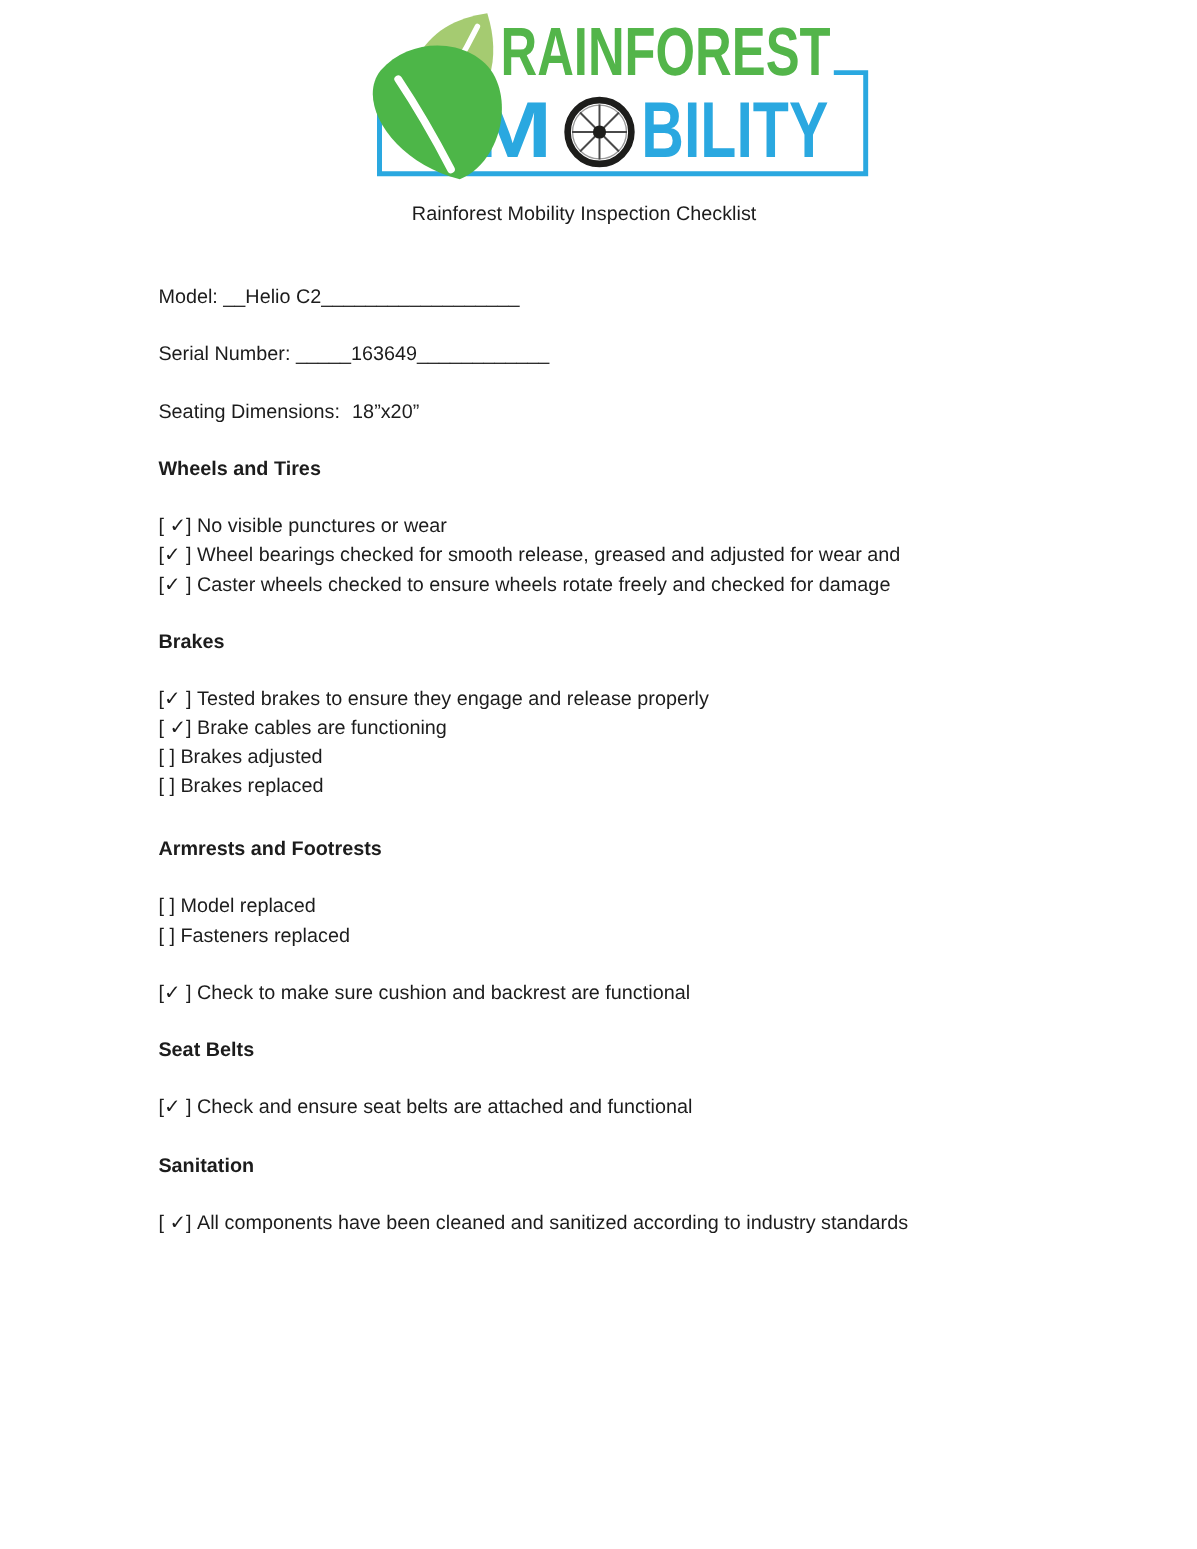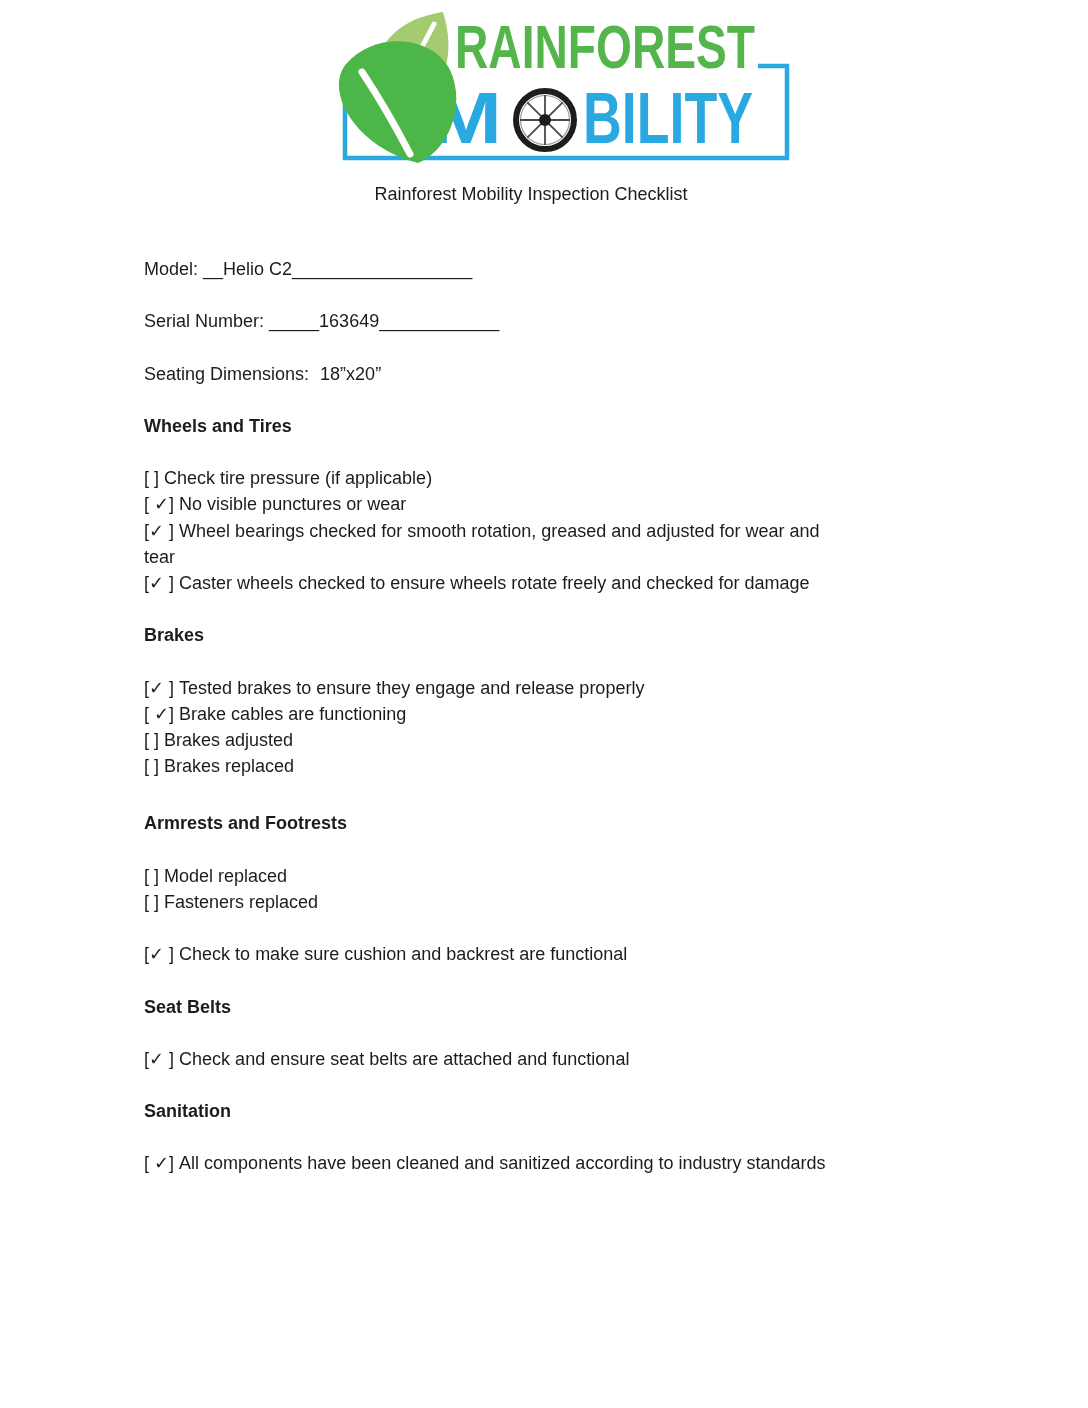--- a/index.html
+++ b/index.html
@@ -62,24 +62,22 @@
 
   <div class="doc-title">Rainforest Mobility Inspection Checklist</div>
 
   <div class="body-text">
 
     <div class="line blank-after"><span>Model:</span><span class="val">__Helio C2__________________</span></div>
     <div class="line blank-after"><span>Serial Number:</span><span class="val">_____163649____________</span></div>
     <div class="line blank-after"><span>Seating Dimensions:</span><span class="val-wide">18”x20”</span></div>
 
     <div class="line heading blank-after">Wheels and Tires</div>
-    <div class="line"><span>[ ]</span><span class="txt">Check tire pressure (if applicable)</span></div>
     <div class="line"><span>[ ✓]</span><span class="txt">No visible punctures or wear</span></div>
-    <div class="line"><span>[✓ ]</span><span class="txt">Wheel bearings checked for smooth rotation, greased and adjusted for wear and</span></div>
-    <div class="line"><span>tear</span></div>
+    <div class="line"><span>[✓ ]</span><span class="txt">Wheel bearings checked for smooth release, greased and adjusted for wear and</span></div>
     <div class="line blank-after"><span>[✓ ]</span><span class="txt">Caster wheels checked to ensure wheels rotate freely and checked for damage</span></div>
 
     <div class="line heading blank-after">Brakes</div>
     <div class="line"><span>[✓ ]</span><span class="txt">Tested brakes to ensure they engage and release properly</span></div>
     <div class="line"><span>[ ✓]</span><span class="txt">Brake cables are functioning</span></div>
     <div class="line"><span>[ ]</span><span class="txt">Brakes adjusted</span></div>
     <div class="line blank-after"><span>[ ]</span><span class="txt">Brakes replaced</span></div>
 
     <div class="line heading blank-after extra-gap">Armrests and Footrests</div>
     <div class="line"><span>[ ]</span><span class="txt">Model replaced</span></div>

